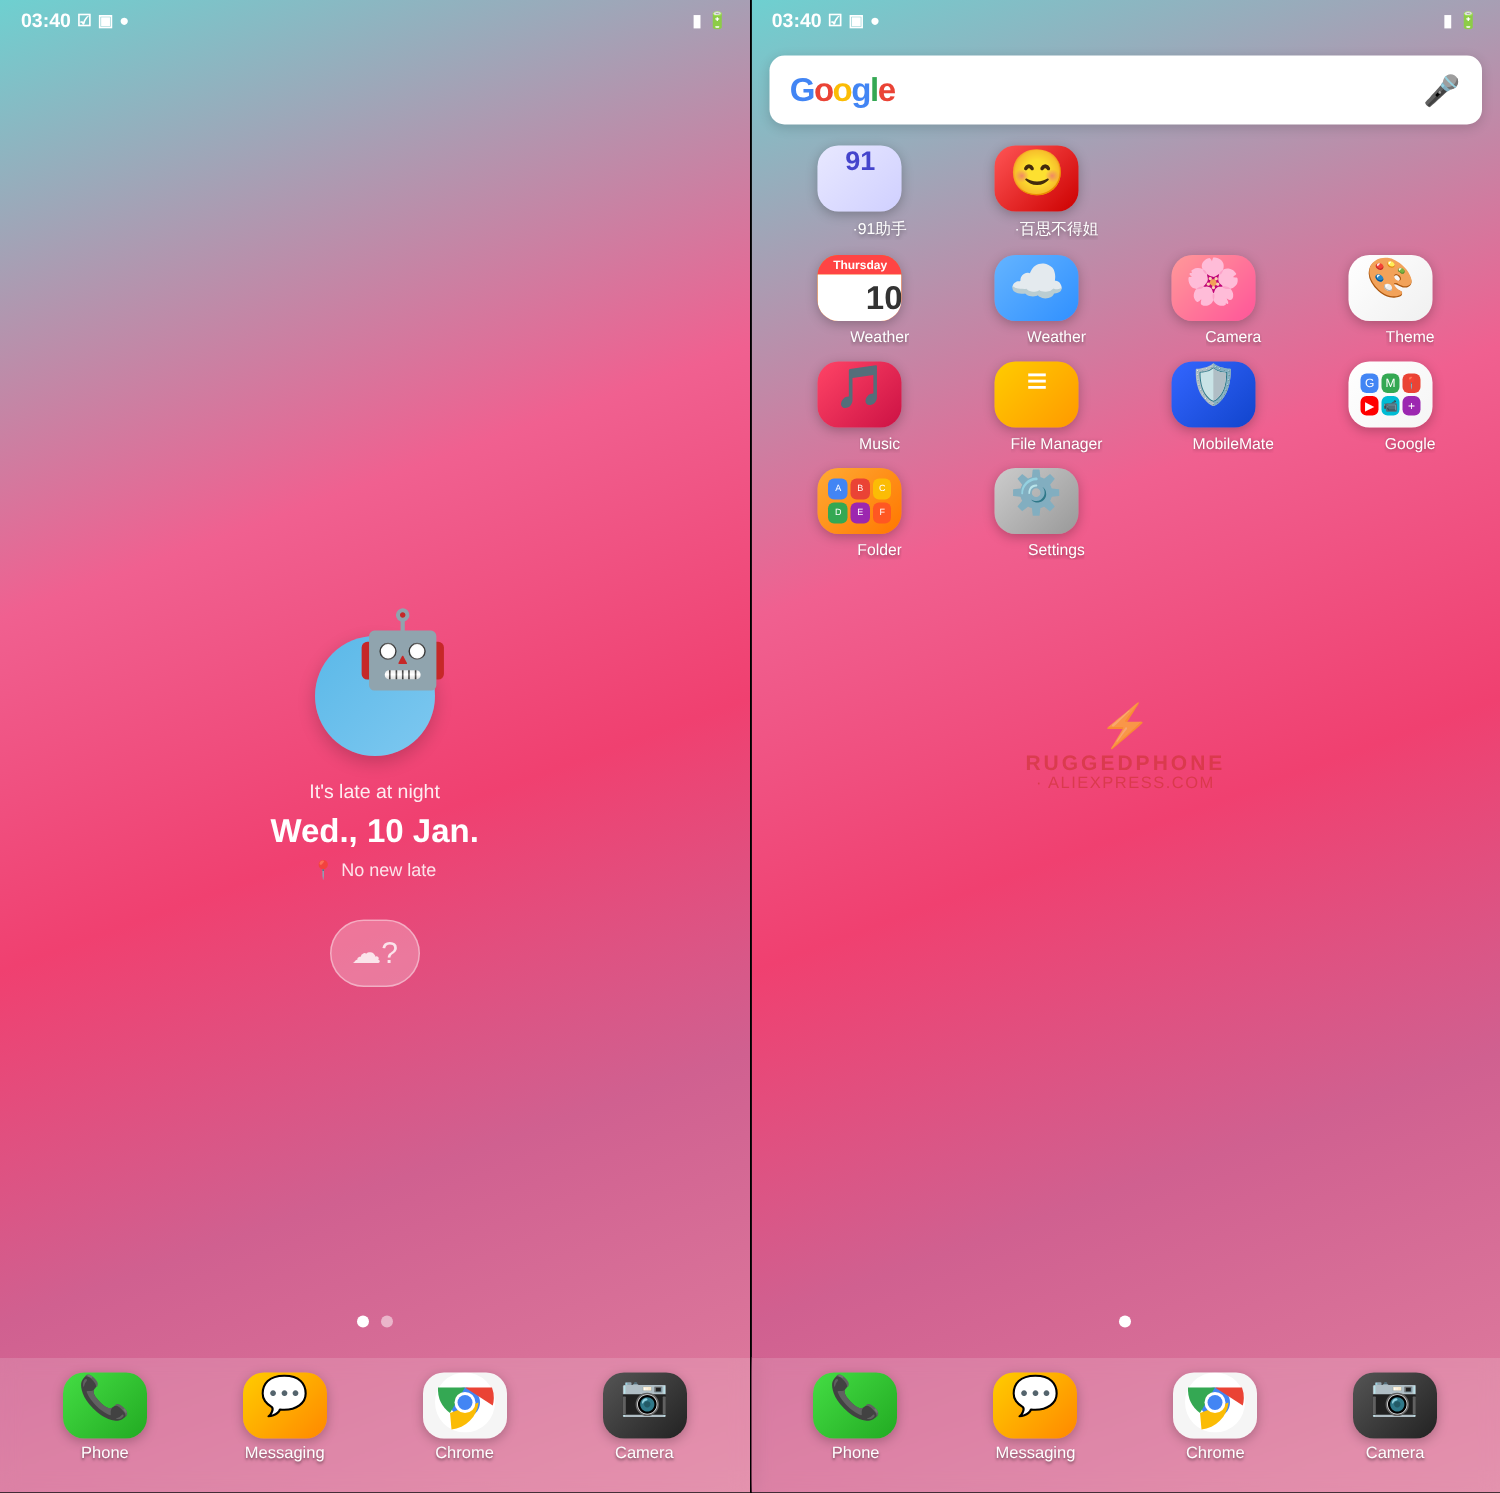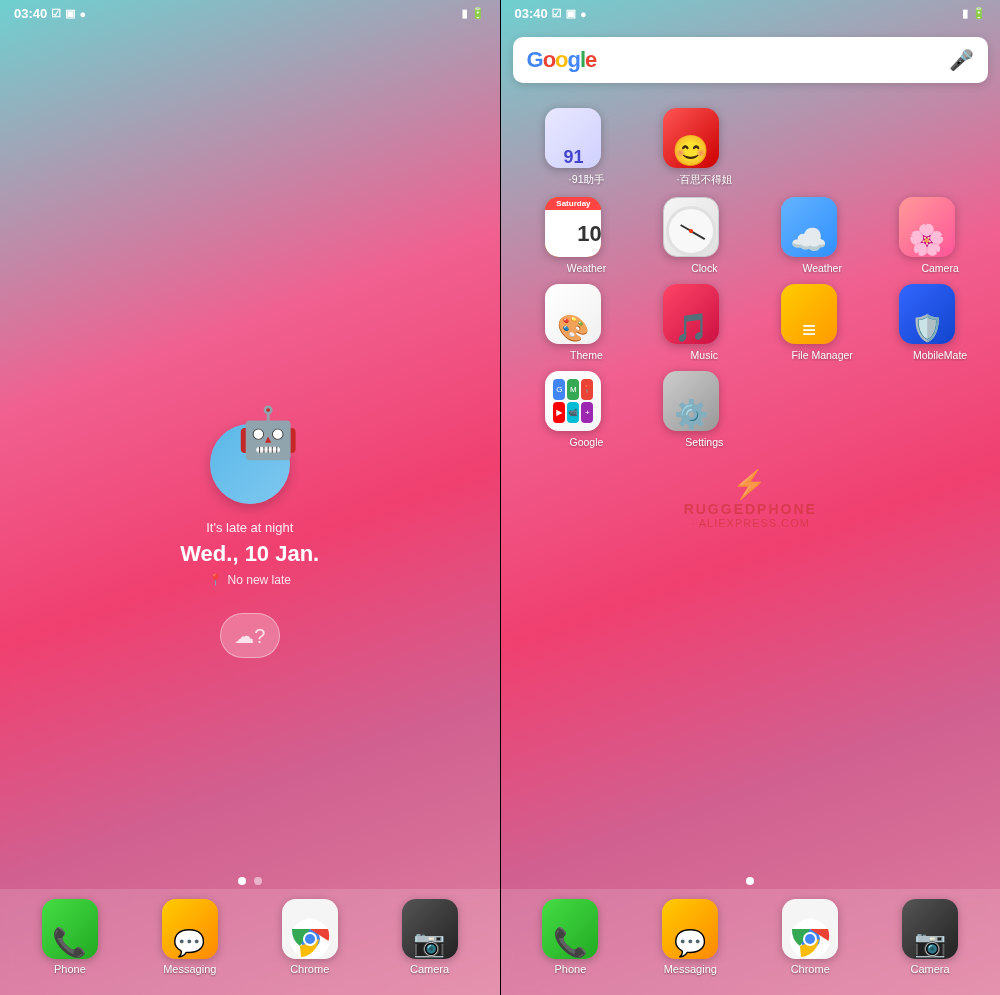--- a/index.html
+++ b/index.html
@@ -69,24 +69,24 @@
 
     .dock-item .app-label {
       color: #fff;
       font-size: 11px;
       text-shadow: 0 1px 2px rgba(0,0,0,0.5);
     }
 
     
     .app-icon {
       width: 56px;
-      height: 60px;
+      height: 44px;
       border-radius: 14px;
       display: flex;
-      align-items: flex-end;
+      align-items: flex-start;
       justify-content: center;
       font-size: 26px;
       box-shadow: 0 2px 8px rgba(0,0,0,0.25);
       overflow: hidden;
       position: relative;
     }
 
     
     .page-dots {
       position: absolute;
@@ -178,21 +178,21 @@
     }
 
     
     .right-panel .home-content {
       position: relative;
       z-index: 5;
       flex: 1;
       display: flex;
       flex-direction: column;
       padding: 10px 12px 0;
-      gap: 11px;
+      gap: 0;
     }
 
     
     .google-bar {
       background: #fff;
       border-radius: 10px;
       display: flex;
       align-items: center;
       padding: 10px 14px;
       gap: 10px;
@@ -569,34 +569,24 @@
       </div>
       <div class="app-item" style="visibility:hidden;">
         <div class="app-icon"></div>
       </div>
       <div class="app-item" style="visibility:hidden;">
         <div class="app-icon"></div>
       </div>
 
       <div class="app-item">
         <div class="app-icon icon-calendar">
-          <div class="cal-top">Saturday</div>
+          <div class="cal-top">Thursday</div>
           <div class="cal-bottom">10</div>
         </div>
         <span class="app-label">Weather</span>
-      </div>
-      <div class="app-item">
-        <div class="app-icon icon-clock">
-          <div class="clock-face">
-            <div class="clock-hand-h"></div>
-            <div class="clock-hand-m"></div>
-            <div class="clock-center"></div>
-          </div>
-        </div>
-        <span class="app-label">Clock</span>
       </div>
       <div class="app-item">
         <div class="app-icon icon-weather">☁️</div>
         <span class="app-label">Weather</span>
       </div>
       <div class="app-item">
         <div class="app-icon icon-gallery">🌸</div>
         <span class="app-label">Camera</span>
       </div>
 
@@ -624,20 +614,33 @@
             <div class="mini-icon" style="background:#34A853;color:#fff;">M</div>
             <div class="mini-icon" style="background:#EA4335;color:#fff;">📍</div>
             <div class="mini-icon" style="background:#FF0000;color:#fff;">▶</div>
             <div class="mini-icon" style="background:#00BCD4;color:#fff;">📹</div>
             <div class="mini-icon" style="background:#9C27B0;color:#fff;">+</div>
           </div>
         </div>
         <span class="app-label">Google</span>
       </div>
       <div class="app-item">
+        <div class="app-icon icon-folder">
+          <div class="mini-icons">
+            <div class="mini-icon" style="background:#4285F4;color:#fff;font-size:6px;">A</div>
+            <div class="mini-icon" style="background:#EA4335;color:#fff;font-size:6px;">B</div>
+            <div class="mini-icon" style="background:#FBBC05;color:#fff;font-size:6px;">C</div>
+            <div class="mini-icon" style="background:#34A853;color:#fff;font-size:6px;">D</div>
+            <div class="mini-icon" style="background:#9C27B0;color:#fff;font-size:6px;">E</div>
+            <div class="mini-icon" style="background:#FF5722;color:#fff;font-size:6px;">F</div>
+          </div>
+        </div>
+        <span class="app-label">Folder</span>
+      </div>
+      <div class="app-item">
         <div class="app-icon icon-settings">⚙️</div>
         <span class="app-label">Settings</span>
       </div>
 
     </div>
   </div>
 
   <div class="page-dots">
     <div class="dot active"></div>
   </div>

